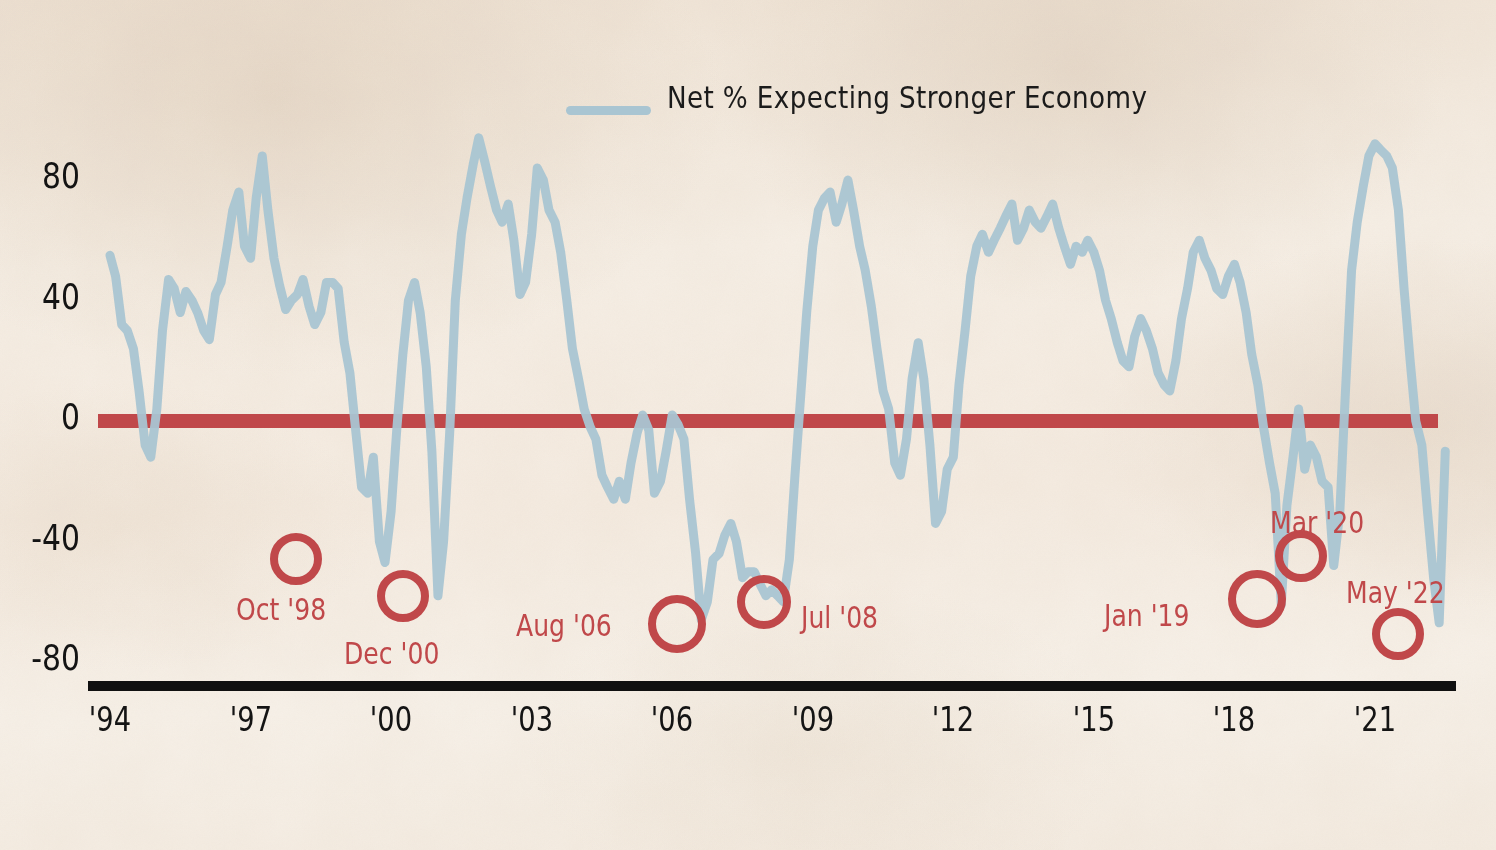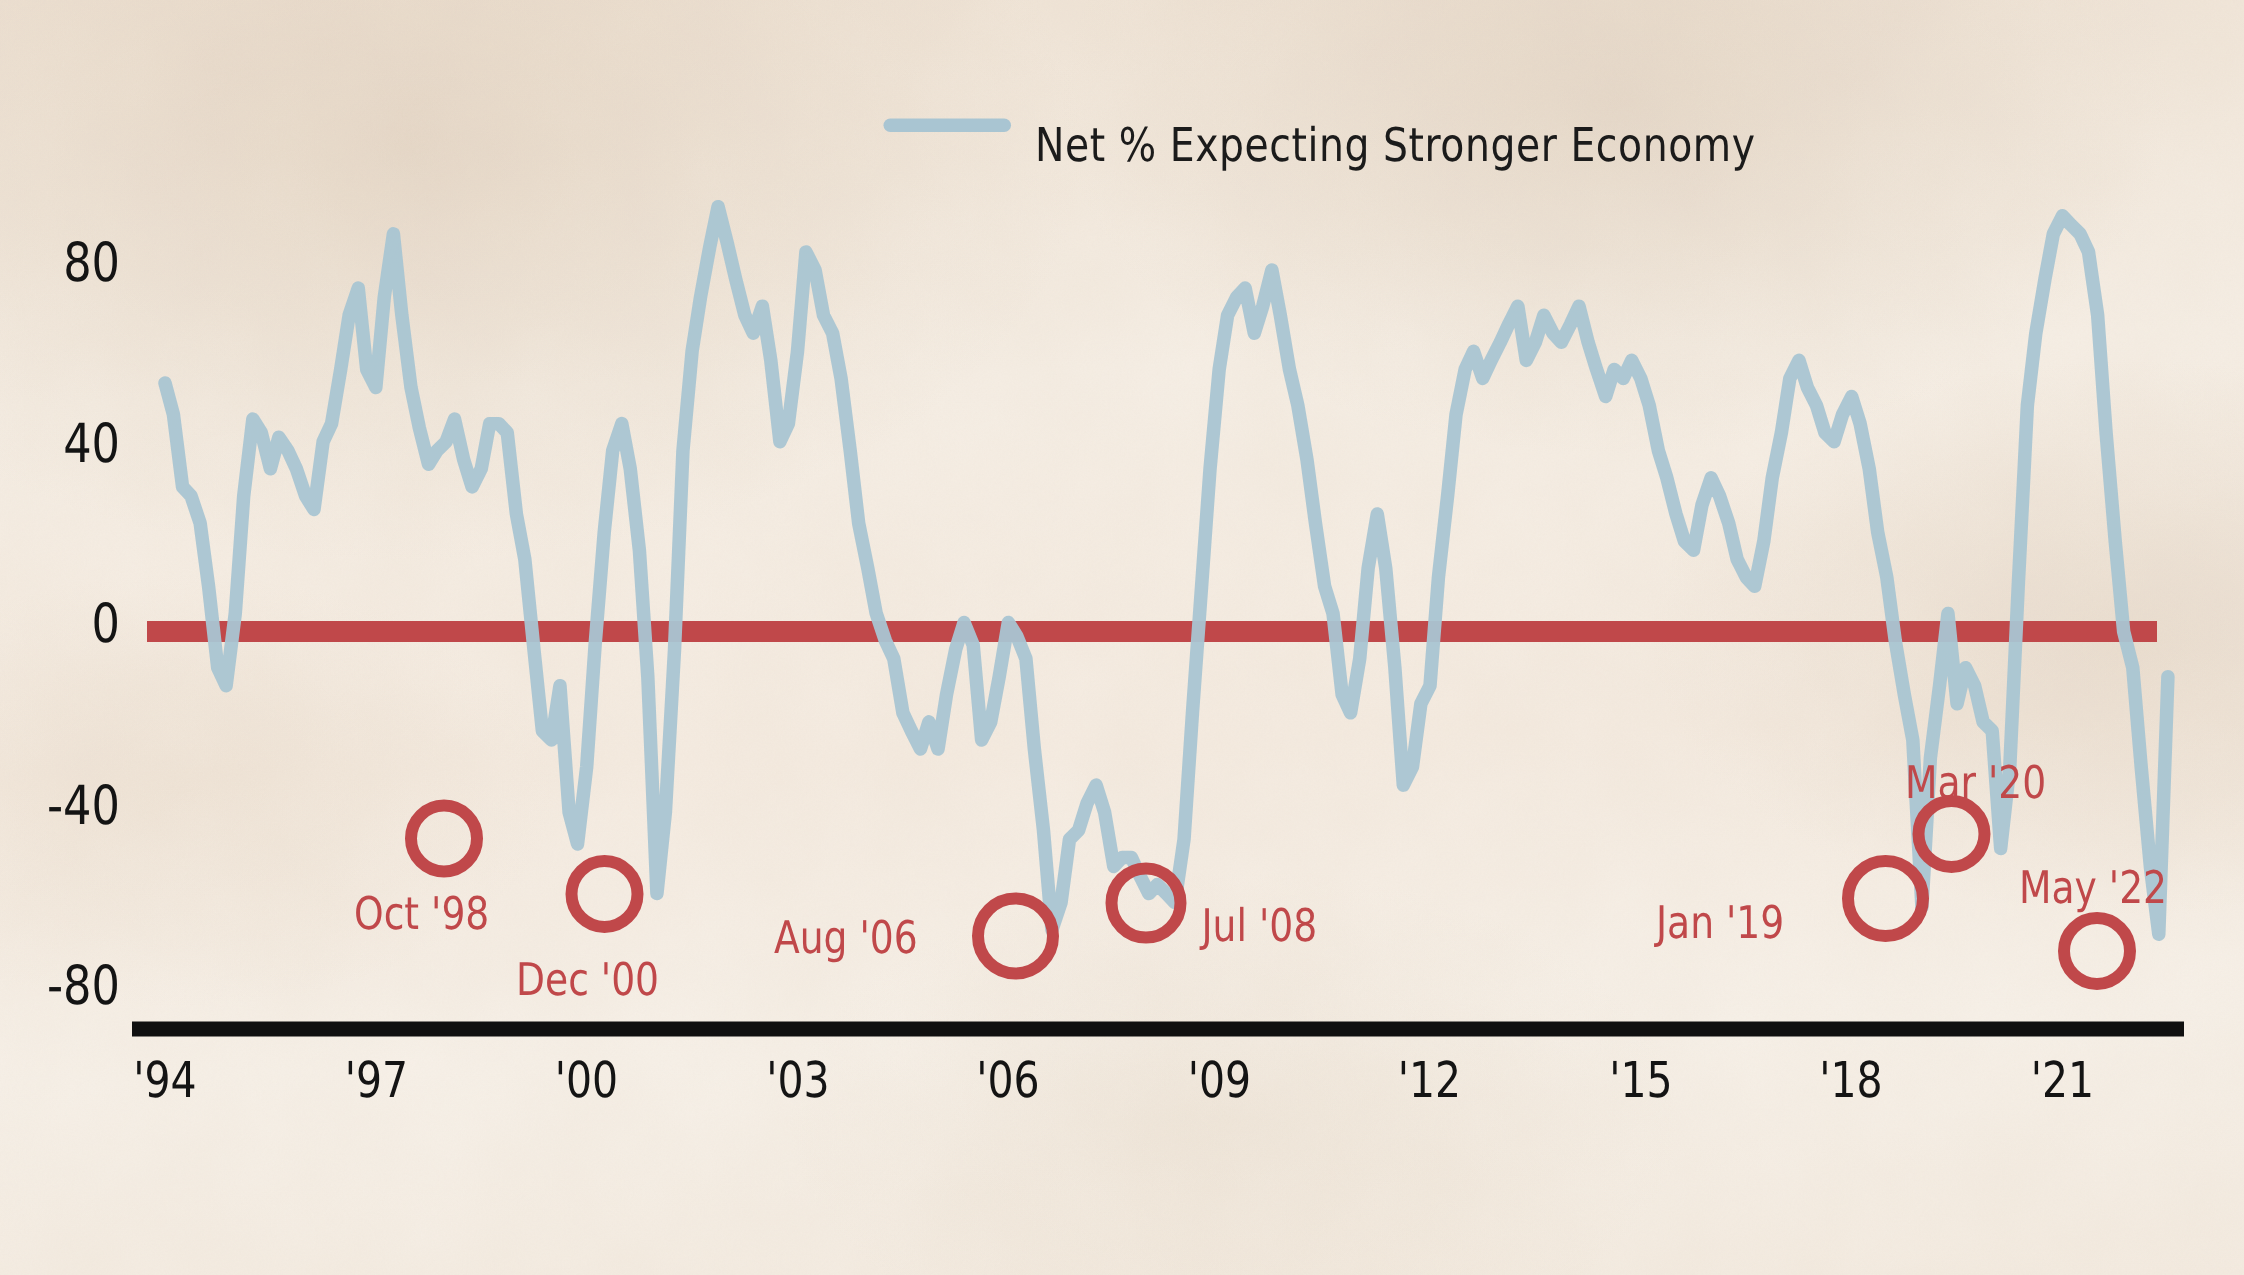--- a/index.html
+++ b/index.html
@@ -15,21 +15,21 @@
     background:
       radial-gradient(ellipse 700px 420px at 18% 12%, rgba(206,184,158,.30), rgba(206,184,158,0) 65%),
       radial-gradient(ellipse 600px 380px at 72% 8%, rgba(198,176,150,.26), rgba(198,176,150,0) 62%),
       radial-gradient(ellipse 520px 300px at 95% 50%, rgba(200,178,152,.24), rgba(200,178,152,0) 62%),
       radial-gradient(ellipse 460px 260px at 55% 88%, rgba(208,188,162,.16), rgba(208,188,162,0) 65%),
       radial-gradient(ellipse 380px 220px at 8% 62%, rgba(212,192,166,.18), rgba(212,192,166,0) 66%),
       linear-gradient(178deg,#f0e5d8 0%,#f6efe6 30%,#f5ece2 58%,#f7f1e9 80%,#f4ece2 100%);
   }
   #grain{position:absolute;inset:0;opacity:.5;mix-blend-mode:multiply;}
 
-  #legend{position:absolute;left:589px;top:79px;display:flex;align-items:flex-start;gap:16px;}
+  #legend{position:absolute;left:566px;top:79px;display:flex;align-items:flex-end;gap:16px;}
   #legend .swatch{width:85px;height:9px;border-radius:5px;background:#a9c5d2;}
   #legend .ltext{font-family:"DejaVu Sans Condensed","Liberation Sans",sans-serif;
     font-size:31px;color:#1b1b1b;letter-spacing:.4px;white-space:nowrap;
     transform:scaleX(.94);transform-origin:left center;}
 
   .ylab{position:absolute;font-family:"DejaVu Sans Condensed","Liberation Sans",sans-serif;
     font-size:36px;color:#141414;text-align:right;width:80px;transform:scaleX(.92);transform-origin:right center;}
   .xlab{position:absolute;font-family:"DejaVu Sans Condensed","Liberation Sans",sans-serif;
     font-size:33px;color:#141414;text-align:center;width:110px;transform:scaleX(.92);transform-origin:center center;}
 

